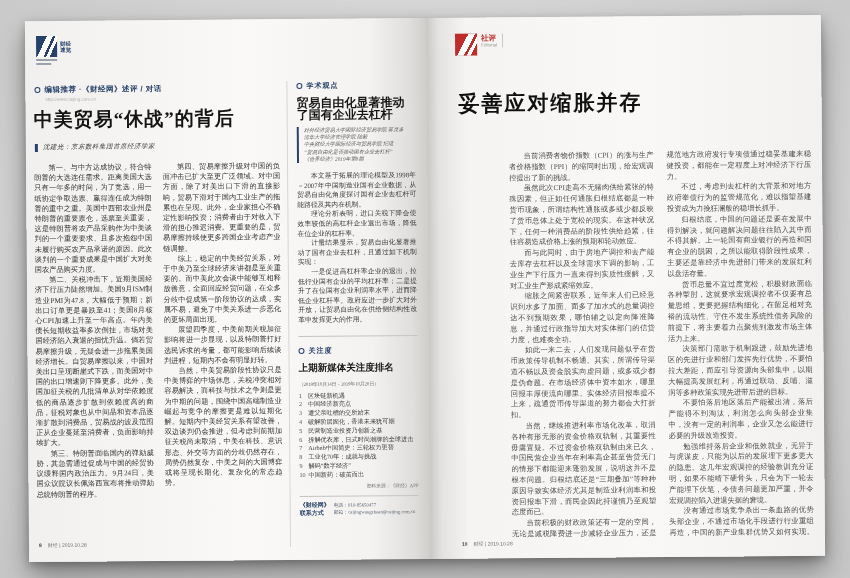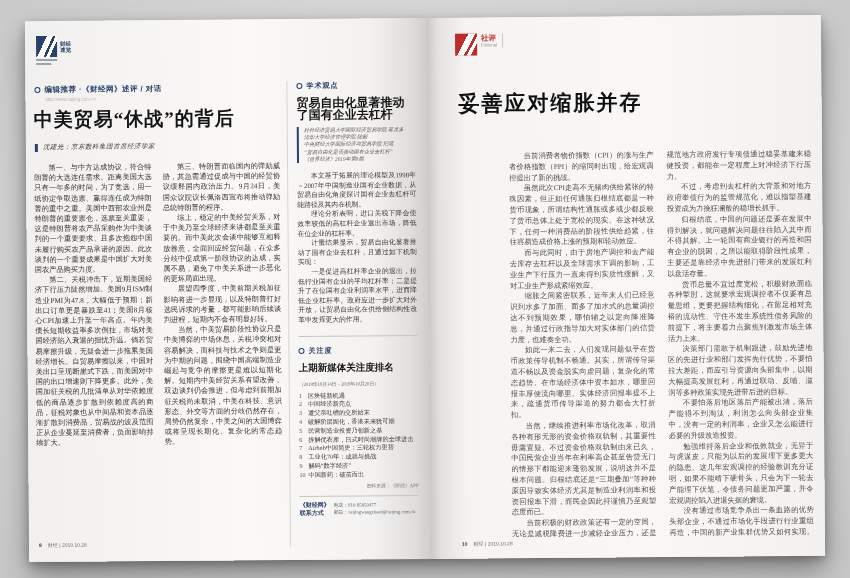--- a/index.html
+++ b/index.html
@@ -126,20 +126,21 @@
 
     <div class="byline">
       <span class="bar"></span>
       <span class="txt">沈建光：京东数科集团首席经济学家</span>
     </div>
 
     <div class="body-left">
       <p>第一、与中方达成协议，符合特朗普的大选连任需求。距离美国大选只有一年多的时间，为了竞选，用一纸协定争取选票、赢得连任成为特朗普的重中之重。美国中西部农业州是特朗普的重要票仓，选票至关重要，这是特朗普将农产品采购作为中美谈判的一个重要要求、且多次抱怨中国未履行购买农产品承诺的原因。此次谈判的一个重要成果是中国扩大对美国农产品购买力度。</p>
       <p>第二、关税冲击下，近期美国经济下行压力陡然增加。美国9月ISM制造业PMI为47.8，大幅低于预期；新出口订单更是暴跌至41；美国8月核心CPI加速上升至一年高点。年内美债长短期收益率多次倒挂，市场对美国经济陷入衰退的担忧升温。倘若贸易摩擦升级，无疑会进一步拖累美国经济增长。自贸易摩擦以来，中国对美出口呈现断崖式下跌，而美国对中国的出口增速则下降更多。此外，美国加征关税的几批清单从对华依赖度低的商品逐步扩散到依赖度高的商品，征税对象也从中间品和资本品逐渐扩散到消费品，贸易战的波及范围正从企业蔓延至消费者，负面影响持续扩大。</p>
       <p>第三、特朗普面临国内的弹劾威胁，其急需通过促成与中国的经贸协议缓释国内政治压力。9月24日，美国众议院议长佩洛西宣布将推动弹劾总统特朗普的程序。</p>
+      <p>第四、贸易摩擦升级对中国的负面冲击已扩大至更广泛领域。对中国方面，除了对美出口下滑的直接影响，贸易下滑对于国内工业生产的拖累也在呈现。此外，企业家担心不确定性影响投资；消费者由于对收入下滑的担心推迟消费。更重要的是，贸易摩擦持续使更多跨国企业考虑产业链调整。</p>
       <p>综上，稳定的中美经贸关系，对于中美乃至全球经济来讲都是至关重要的。而中美此次会谈中能够互相释放善意，全面回应经贸问题，在众多分歧中促成第一阶段协议的达成，实属不易，避免了中美关系进一步恶化的更坏局面出现。</p>
       <p>展望四季度，中美前期关税加征影响将进一步显现，以及特朗普打好选民诉求的考量，都可能影响后续谈判进程，短期内不会有明显好转。</p>
       <p>当然，中美贸易阶段性协议只是中美博弈的中场休息，关税冲突相对容易解决，而科技与技术之争则是更为中期的问题，围绕中国高端制造业崛起与竞争的摩擦更是难以短期化解。短期内中美经贸关系有望改善，双边谈判仍会推进，但考虑到前期加征关税尚未取消，中美在科技、意识形态、外交等方面的分歧仍然存在，局势仍然复杂，中美之间的大国博弈或将呈现长期化、复杂化的常态趋势。</p>
     </div>
 
     <div class="sidebar">
 
       <div class="box-head">
         <span class="ring"></span>
         <span class="lbl">学术观点</span>
@@ -239,21 +240,21 @@
       </div>
     </div>
 
     <div class="hl-right">妥善应对缩胀并存</div>
 
     <div class="body-right">
       <p>当前消费者物价指数（CPI）的涨与生产者价格指数（PPI）的缩同时出现，给宏观调控提出了新的挑战。</p>
       <p>虽然此次CPI走高不无猪肉供给紧张的特殊因素，但正如任何通胀归根结底都是一种货币现象，所谓结构性通胀或多或少都反映了货币总体上处于宽松的现实。在这种状况下，任何一种消费品的阶段性供给趋紧，往往容易造成价格上涨的预期和轮动效应。</p>
       <p>而与此同时，由于房地产调控和去产能去库存去杠杆以及全球需求下调的影响，工业生产下行压力一直未得到实质性缓解，又对工业生产形成紧缩效应。</p>
       <p>缩胀之间紧密联系，近年来人们已经意识到水多了加面、面多了加水式的总量调控达不到预期效果，哪怕辅之以定向降准降息，并通过行政指导加大对实体部门的信贷力度，也难奏全功。</p>
-      <p>如此一来二去，人们发现问题似乎在货币政策传导机制不畅通。其实，所谓传导渠道不畅以及资金脱实向虚问题，复杂化的常态趋势。在市场经济体中资本如水，哪里回报丰厚便流向哪里。实体经济回报率提不上来，疏通货币传导渠道的努力都会大打折扣。</p>
+      <p>如此一来二去，人们发现问题似乎在货币政策传导机制不畅通。其实，所谓传导渠道不畅以及资金脱实向虚问题，或多或少都是伪命题。在市场经济体中资本如水，哪里回报丰厚便流向哪里。实体经济回报率提不上来，疏通货币传导渠道的努力都会大打折扣。</p>
       <p>当然，继续推进利率市场化改革，取消各种有形无形的资金价格双轨制，其重要性毋庸置疑。不过资金价格双轨制由来已久，中国民营企业当年在利率高企甚至告贷无门的情形下都能迎来蓬勃发展，说明这并不是根本问题。归根结底还是“三期叠加”等种种原因导致实体经济尤其是制造业利润率和投资回报率下滑，而民企因此持谨慎乃至观望态度而已。</p>
       <p>当前积极的财政政策还有一定的空间，无论是减税降费进一步减轻企业压力，还是规范地方政府发行专项债通过稳妥基建来稳健投资，都能在一定程度上对冲经济下行压力。</p>
       <p>不过，考虑到去杠杆的大背景和对地方政府举债行为的监管规范化，难以指望基建投资成为力挽狂澜般的稳增长抓手。</p>
       <p>归根结底，中国的问题还是要在发展中得到解决，就问题解决问题往往陷入其中而不得其解。上一轮国有商业银行的再造和国有企业的脱困，之所以能取得阶段性成果，主要还是靠经济中先进部门带来的发展红利以盘活存量。</p>
       <p>货币总量不宜过度宽松，积极财政面临各种掣肘，这就要求宏观调控者不仅要有总量思维，更要把握结构细化，在留足相对充裕的流动性、守住不发生系统性债务风险的前提下，将主要着力点聚焦到激发市场主体活力上来。</p>
       <p>决策部门需敢于机制跟进，鼓励先进地区的先进行业和部门发挥先行优势，不要怕拉大差距，而应引导资源向头部集中，以期大幅提高发展红利，再通过联动、反哺、滋润等多种政策实现先进带后进的目标。</p>
       <p>不要怕落后地区落后产能被出清，落后产能得不到淘汰，利润怎么向头部企业集中，没有一定的利润率，企业又怎么能进行必要的升级改造投资。</p>
       <p>勉强维持落后企业和低效就业，无异于与虎谋皮，只能为以后的发展埋下更多更大的隐患。这几年宏观调控的经验教训充分证明，如果不能啃下硬骨头，只会为下一轮去产能埋下伏笔，令债务问题更加严重，并令宏观调控陷入进退失据的窘境。</p>
       <p>没有通过市场竞争杀出一条血路的优势头部企业，不通过市场化手段进行行业重组再造，中国的新产业集群优势又如何实现。如果反其道而行之，总靠大国企去扶持有问题的小企业，靠大银行去“拯救”有问题的小银行，长此以往，市场潜力将渐行渐失。</p>
 

